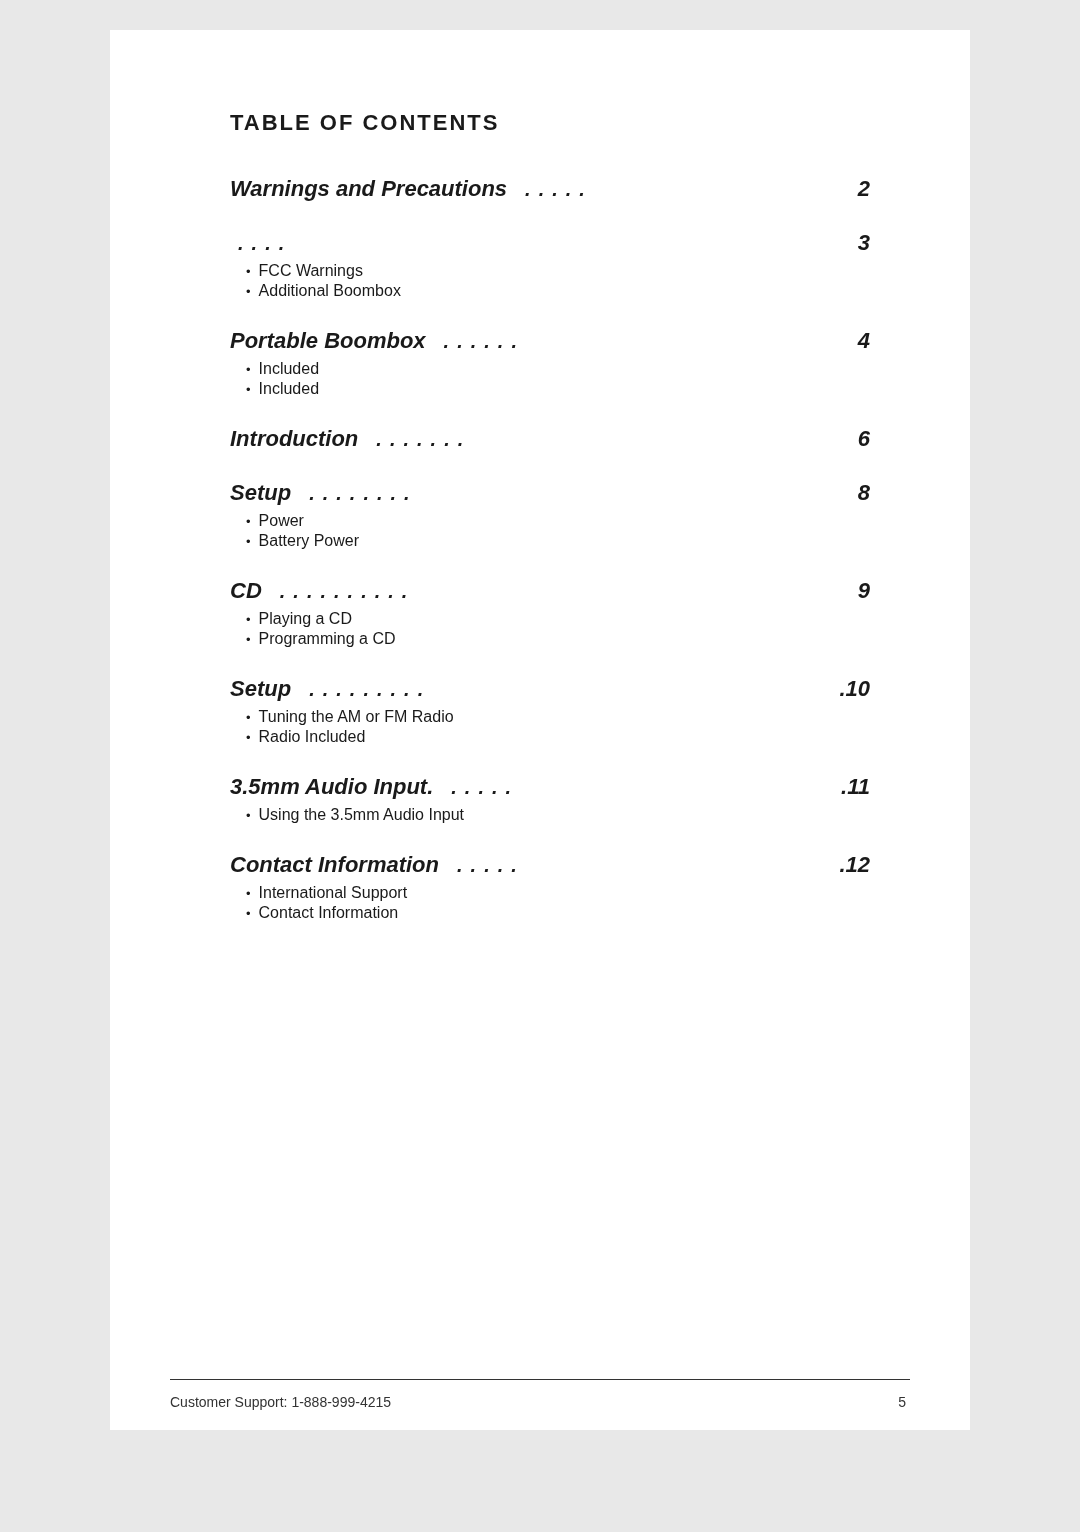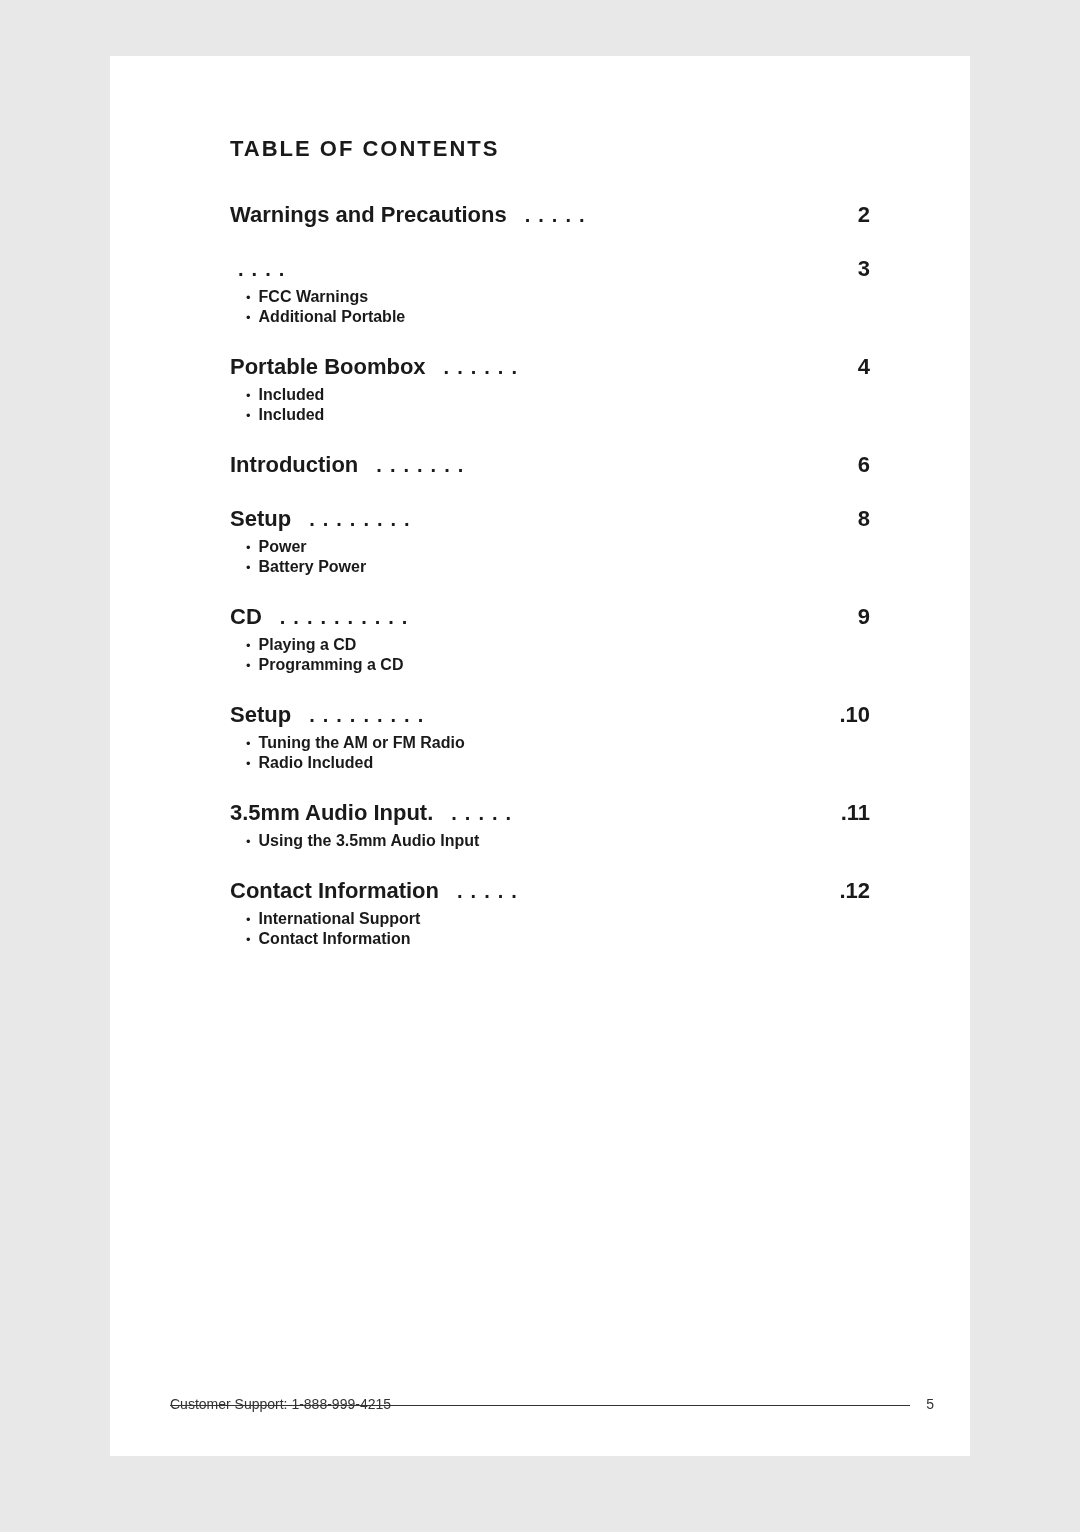--- a/index.html
+++ b/index.html
@@ -14,21 +14,21 @@
       background-color: #e8e8e8;
       font-family: Arial, Helvetica, sans-serif;
       position: relative;
       overflow: hidden;
     }
 
     .page {
       width: 860px;
       min-height: 1400px;
       background-color: #ffffff;
-      margin: 56px auto 0 auto;
+      margin: 30px auto 0 auto;
       padding: 80px 100px 80px 120px;
       position: relative;
     }
 
     .toc-title {
       font-size: 22px;
       font-weight: 900;
       letter-spacing: 2px;
       text-transform: uppercase;
       color: #1a1a1a;
@@ -41,20 +41,21 @@
 
     .toc-entry {
       margin-bottom: 28px;
     }
 
     .toc-main-row {
       display: flex;
       align-items: baseline;
       justify-content: space-between;
       width: 100%;
+      font-style: italic;
     }
 
     .toc-main-left {
       display: flex;
       align-items: baseline;
       flex: 1;
     }
 
     .toc-label {
       font-size: 22px;
@@ -102,32 +103,32 @@
     .bullet {
       font-size: 13px;
       color: #1a1a1a;
       margin-right: 8px;
       flex-shrink: 0;
     }
 
     .subitem-label {
       font-size: 16px;
       color: #1a1a1a;
-      font-weight: 700;
+      font-weight: 400;
     }
 
     .footer {
       position: absolute;
       bottom: 0;
       left: 0;
       right: 0;
       height: 60px;
       display: flex;
-      align-items: flex-start;
-      padding: 0 36px 20px 60px;
+      align-items: flex-end;
+      padding: 0 64px 20px 60px;
       justify-content: space-between;
       gap: 48px;
     }
 
     .footer-line {
       position: absolute;
       bottom: 50px;
       left: 60px;
       right: 60px;
       height: 1px;
@@ -180,21 +181,21 @@
         </div>
         <span class="toc-page">3</span>
       </div>
       <div class="toc-subitems">
         <div class="toc-subitem">
           <span class="bullet">•</span>
           <span class="subitem-label">FCC Warnings</span>
         </div>
         <div class="toc-subitem">
           <span class="bullet">•</span>
-          <span class="subitem-label">Additional Portable</span>
+          <span class="subitem-label">Additional Boombox</span>
         </div>
       </div>
     </div>
 
     <div class="toc-entry">
       <div class="toc-main-row">
         <div class="toc-main-left">
           <span class="toc-label">Portable Boombox</span>
           <div class="toc-dots">
             <span class="dot">.</span>

